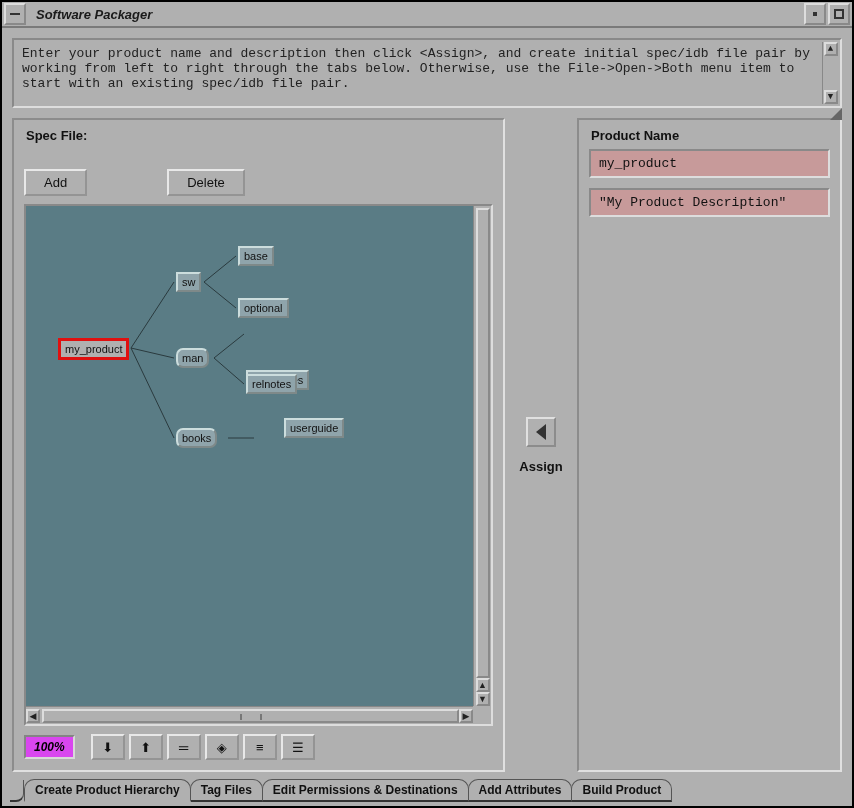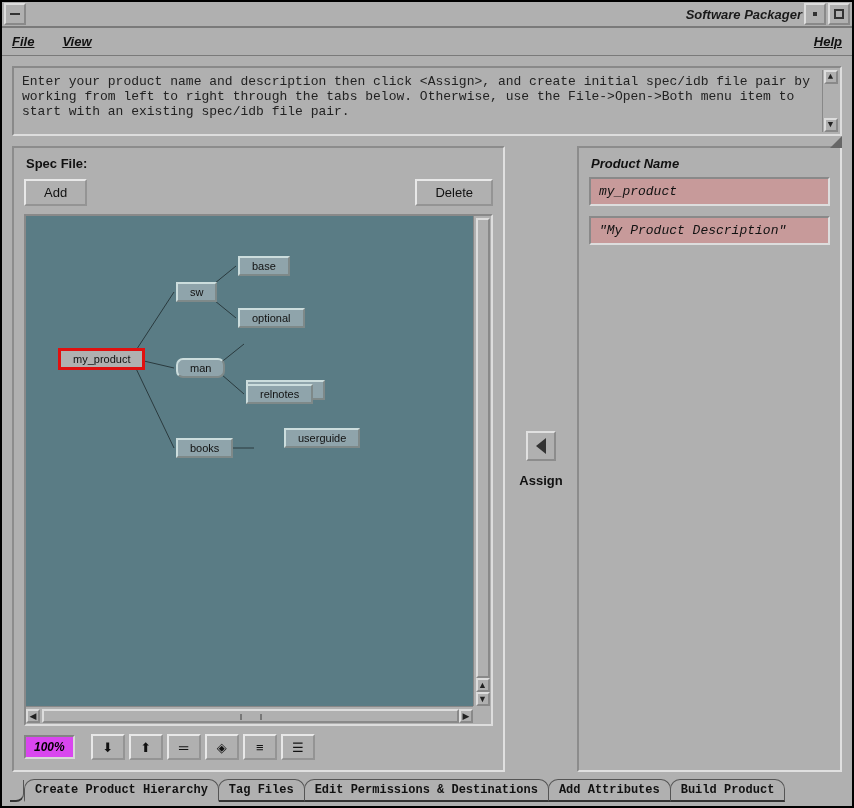--- a/index.html
+++ b/index.html
@@ -34,21 +34,20 @@
   margin-right: 4px;
   display:flex;align-items:center;justify-content:center;
 }
 .titlebar .sysbox .dash { width:10px; height:2px; background:#333; }
 .titlebar .title {
   flex: 1;
   font-style: italic;
   font-weight: bold;
   color: #1a1a1a;
   padding-left: 6px;
-  text-align: right;
 }
 .titlebar .winbtn {
   width: 22px; height: 22px;
   background: #b0b0b0;
   border: 2px outset #ddd;
   margin-left: 2px;
   display:flex;align-items:center;justify-content:center;
 }
 .winbtn .dot { width:4px;height:4px;background:#333; }
 .winbtn .sq { width:10px;height:10px;border:2px solid #333; }
@@ -104,26 +103,26 @@
   border: 2px inset #e0e0e0;
   padding: 6px 10px 10px 10px;
   display:flex;flex-direction:column;
 }
 .left-panel { width: 493px; }
 .mid-col {
   width: 56px;
   display:flex;flex-direction:column;align-items:center;justify-content:center;
   gap:4px;
 }
-.right-panel { flex:1;font-style:italic; }
+.right-panel { flex:1; }
 .section-label {
   font-weight:bold; color:#111; margin: 2px 0 6px 2px;
 }
 .btnrow {
-  display:flex; gap:80px; justify-content:space-between; margin: 2px 0 8px 0;
+  display:flex; gap:80px; justify-content:flex-start; margin: 20px 0 8px 0;
 }
 .btn3d {
   background:#b0b0b0;
   border:2px outset #e8e8e8;
   padding:4px 18px;
   font-size:13px;
   color:#111;
   font-family: inherit;
 }
 .btn3d.icon { width:34px; height:26px; padding:0; display:flex;align-items:center;justify-content:center;}
@@ -151,21 +150,21 @@
 }
 .tree-scroll-h .thumb { margin-left:2px; height:14px; flex:1; background:#b0b0b0; border:2px outset #ddd;}
 .tree-scroll-h .thumb::after{content:"";display:block;margin:3px auto;width:18px;height:6px;border-left:2px solid #777;border-right:2px solid #777;}
 .corner { position:absolute; right:0; bottom:0; width:18px;height:18px;background:#b0b0b0;}
 .node {
   position:absolute;
   background:#8fa4ab;
   border:2px outset #cdd;
   font-size:11px;
   color:#111;
-  padding:2px 12px;
+  padding:2px 4px;
   white-space:nowrap;
 }
 .node.selected {
   border:3px solid #e01010;
   background:#b0b0b0;
 }
 .toolbar-bottom {
   display:flex; gap:4px; margin-top:8px; align-items:center;
 }
 .zoom {
@@ -202,21 +201,20 @@
   background:#b0b0b0;
   border:1px solid #555;
   border-bottom:2px solid #333;
   border-radius:10px 10px 0 0;
   padding:3px 10px;
   font-weight:bold;
   font-size:12px;
   color:#111;
   margin-right:-1px;
   position:relative;
-  font-family:Liberation Mono, monospace;
 }
 .tab.active {
   border-bottom:2px solid #b0b0b0;
   z-index:2;
 }
 .tab-leader {
   width:14px;height:22px;border-bottom:2px solid #333;border-right:1px solid #555;
   border-radius:0 0 8px 0;
 }
 svg.tree-lines { position:absolute; left:0; top:0; width:100%; height:100%; }
@@ -233,26 +231,20 @@
       </div>
     <div class="title">Software Packager</div>
     <div class="winbtn">
         <div class="dot"></div>
       </div>
     <div class="winbtn">
         <div class="sq"></div>
       </div>
   </div>
 
-  <div class="menubar">
-    <span class="menuitem"><span class="ul">File</span></span>
-    <span class="menuitem"><span class="ul">View</span></span>
-    <span class="spacer"></span>
-    <span class="menuitem"><span class="ul">Help</span></span>
-  </div>
 
   <div class="instruction-box">
     <span>Enter your product name and description then click &lt;Assign&gt;, and create initial spec/idb file pair by working from left to right through the tabs below.  Otherwise, use the File-&gt;Open-&gt;Both menu item to start with an existing spec/idb file pair.</span>
     <div class="scrollv">
       <div class="arrowbtn">▲</div>
       <div class="arrowbtn">▼</div>
     </div>
   </div>
   <div style="position:relative;height:0;">
       <div class="handle"></div>
@@ -279,21 +271,21 @@
             <line x1="188" y1="152" x2="218" y2="178"></line>
             <line x1="202" y1="232" x2="228" y2="232"></line>
           </svg>
           <div class="node selected" style="left:32px; top:132px;">my_product</div>
           <div class="node" style="left:150px; top:66px;">sw</div>
           <div class="node" style="left:212px; top:40px;">base</div>
           <div class="node" style="left:212px; top:92px;">optional</div>
           <div class="node" style="left:150px; top:142px;border-radius:7px;">man</div>
           <div class="node" style="left:220px; top:118px;margin-top:46px;">manpages</div>
           <div class="node" style="left:220px; top:168px;">relnotes</div>
-          <div class="node" style="left:150px; top:222px;">books</div>
+          <div class="node" style="left:150px; top:222px;border-radius:7px;">books</div>
           <div class="node" style="left:230px; top:212px;margin-left:28px;">userguide</div>
         </div>
         <div class="tree-scroll-v">
           <div class="thumb"></div>
           <div class="arrowbtn">▲</div>
           <div class="arrowbtn">▼</div>
         </div>
         <div class="tree-scroll-h">
           <div class="arrowbtn">◀</div>
           <div class="thumb"></div>

